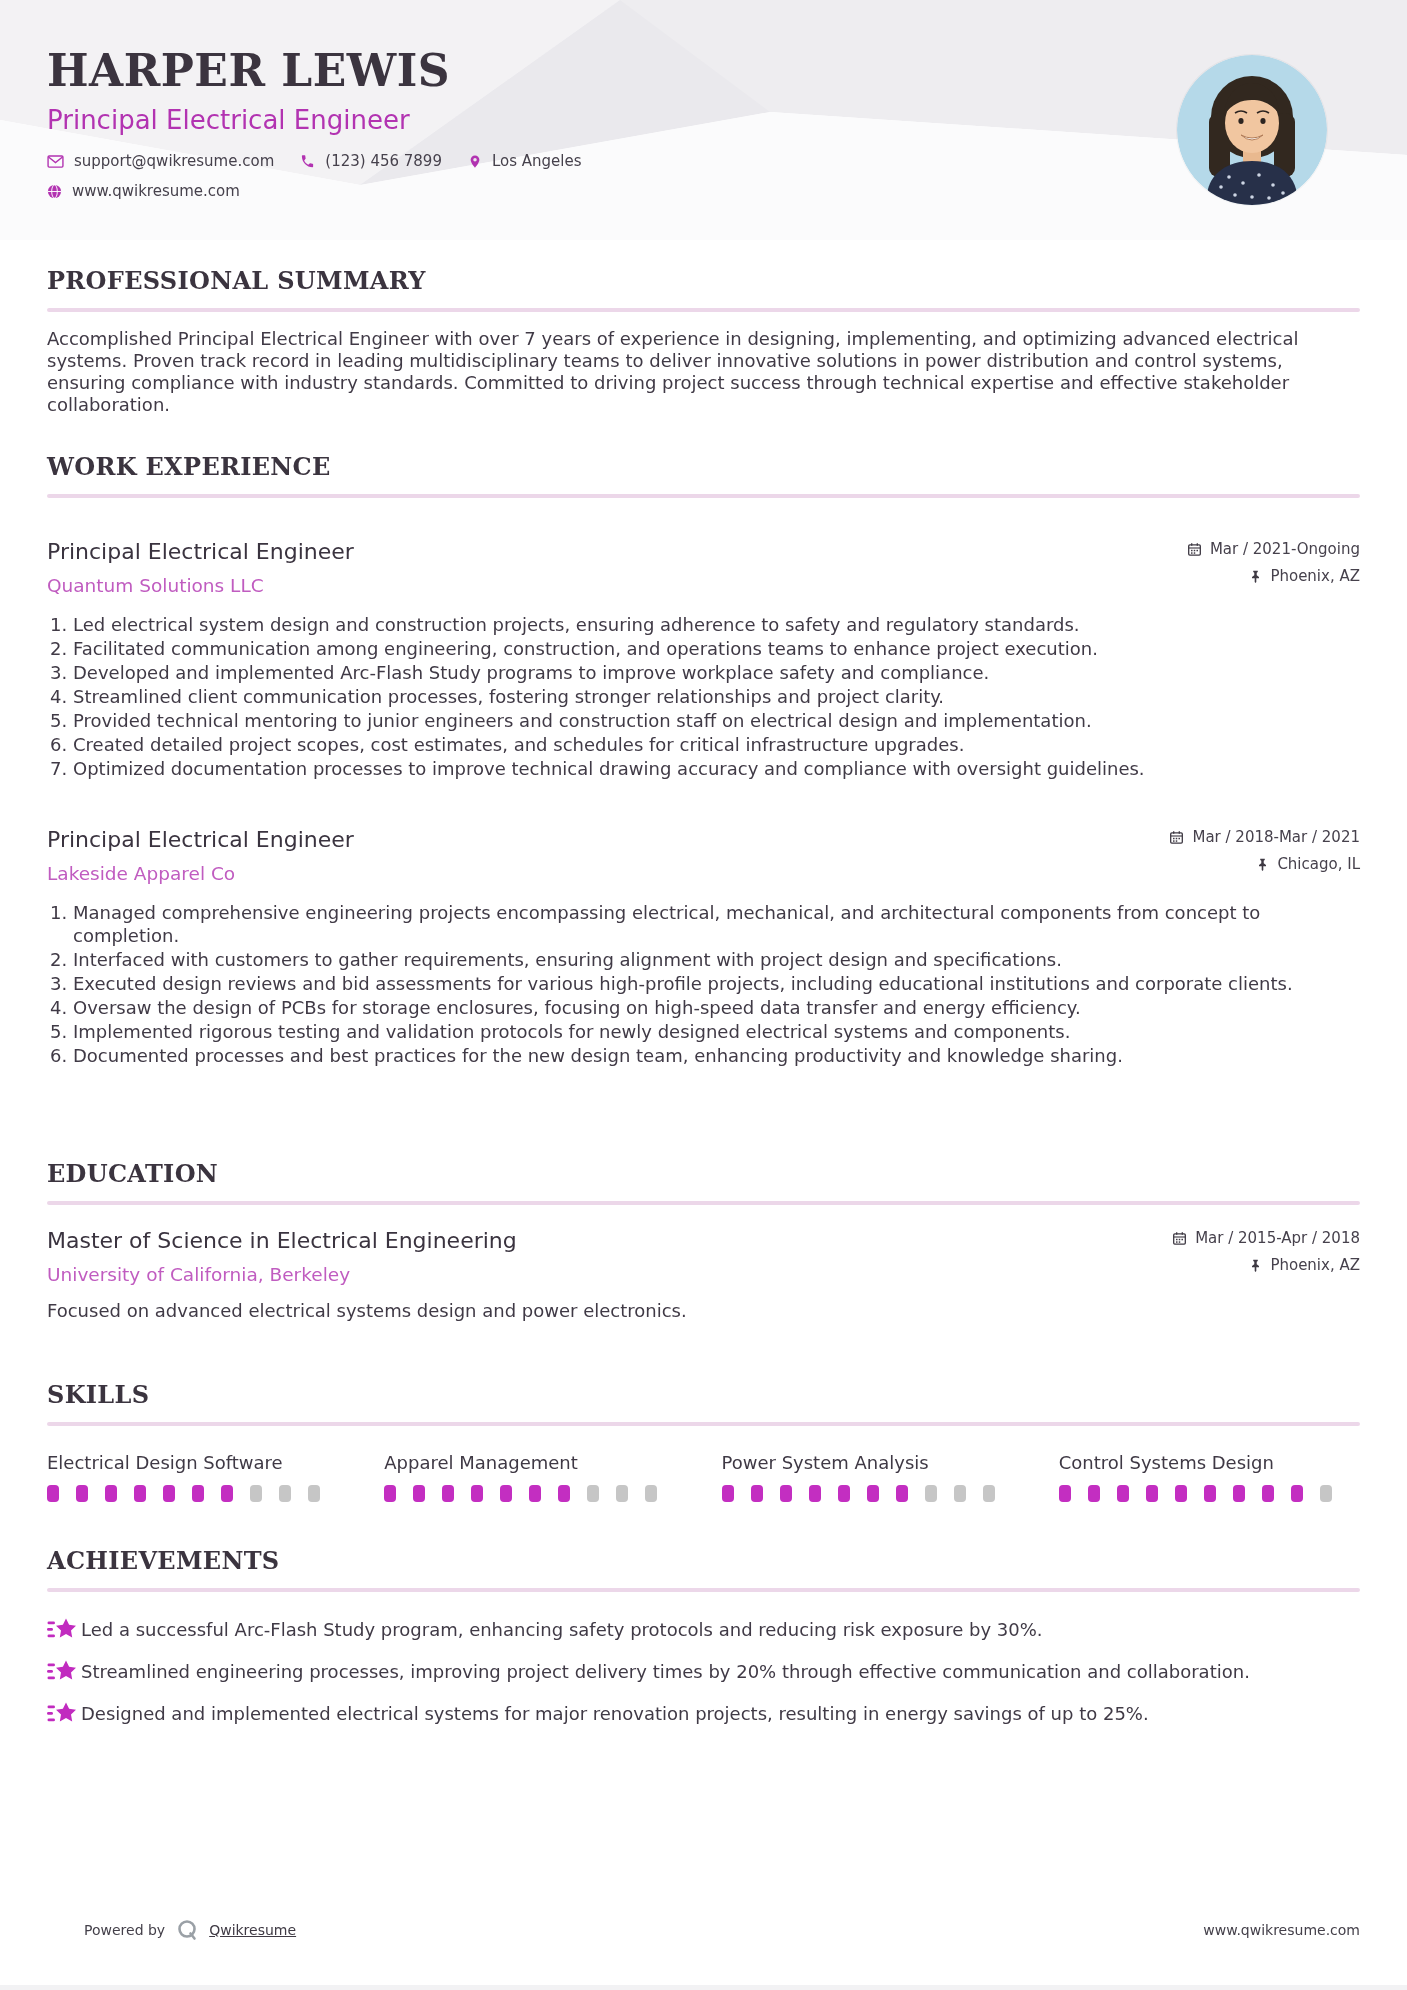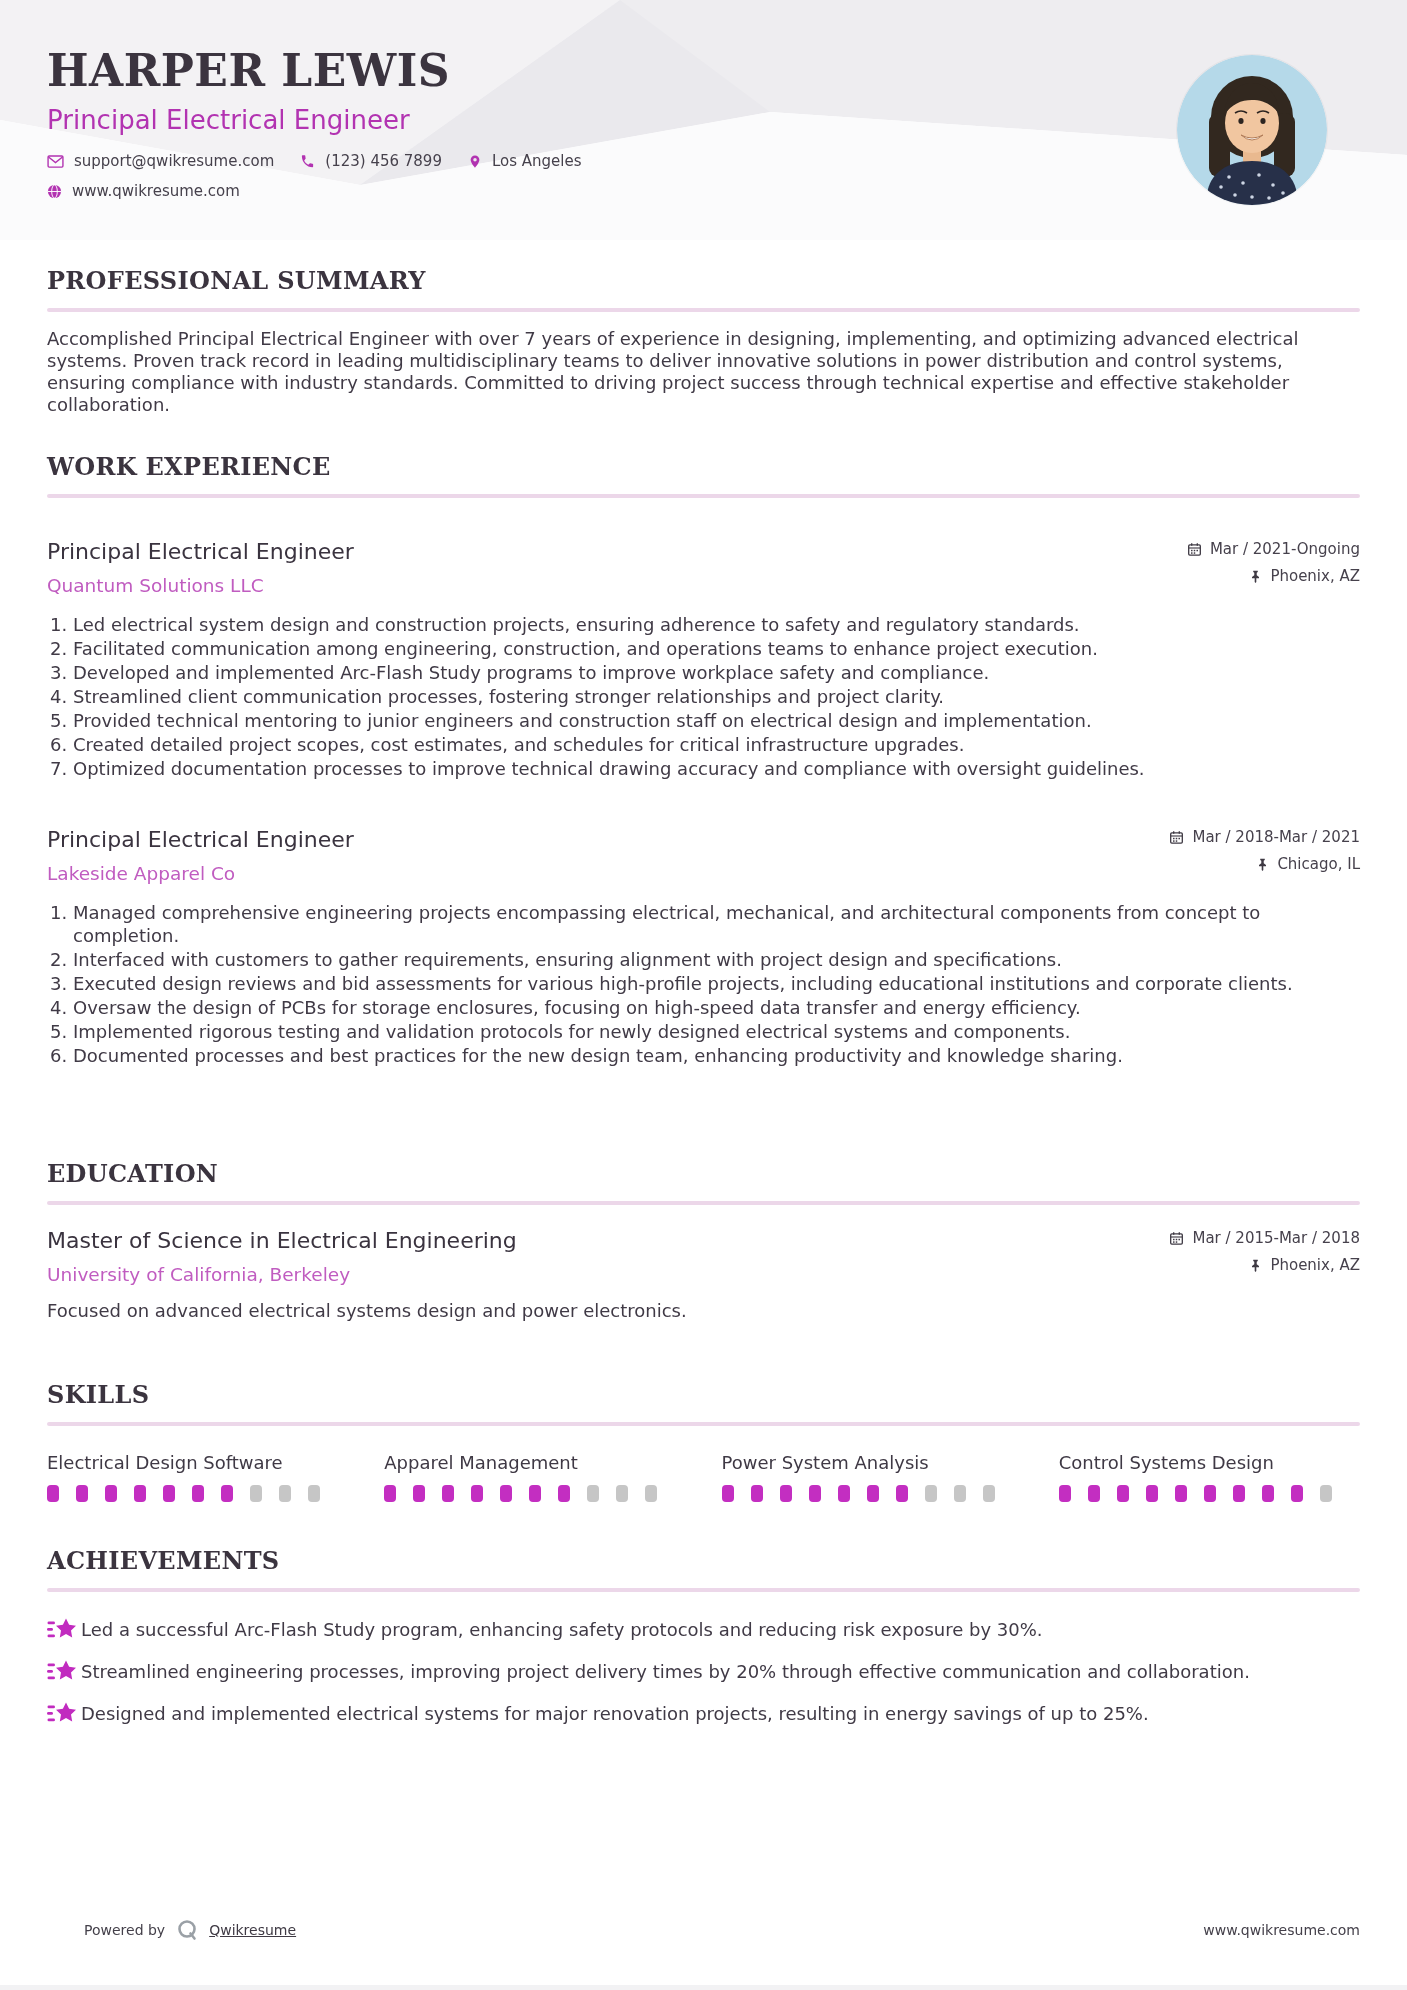--- a/index.html
+++ b/index.html
@@ -258,21 +258,21 @@
                 <line x1="5" y1="1.2" x2="5" y2="4" stroke="#3f3a44" stroke-width="1.4"></line>
                 <line x1="11" y1="1.2" x2="11" y2="4" stroke="#3f3a44" stroke-width="1.4"></line>
                 <g fill="#3f3a44">
                     <rect x="4.3" y="8.3" width="1.6" height="1.6"></rect>
                     <rect x="7.2" y="8.3" width="1.6" height="1.6"></rect>
                     <rect x="10.1" y="8.3" width="1.6" height="1.6"></rect>
                     <rect x="4.3" y="11" width="1.6" height="1.6"></rect>
                     <rect x="7.2" y="11" width="1.6" height="1.6"></rect>
                   </g>
               </svg>
-              <span>Mar / 2015-Mar / 2018</span>
+              <span>Mar / 2015-Apr / 2018</span>
             </div>
             <div class="meta-row">
               <svg width="13" height="15" viewBox="0 0 16 16">
                 <path fill="#3f3a44" d="M5.2 1h5.6v1.5l-1.3.9v3.1l2.8 2.1V10H9v4.7L8 16l-1-1.3V10H3.7V8.6l2.8-2.1V3.4l-1.3-.9z"></path>
               </svg>
               <span>Phoenix, AZ</span>
             </div>
           </div>
         </div>
         <div class="edu-desc">Focused on advanced electrical systems design and power electronics.</div>

